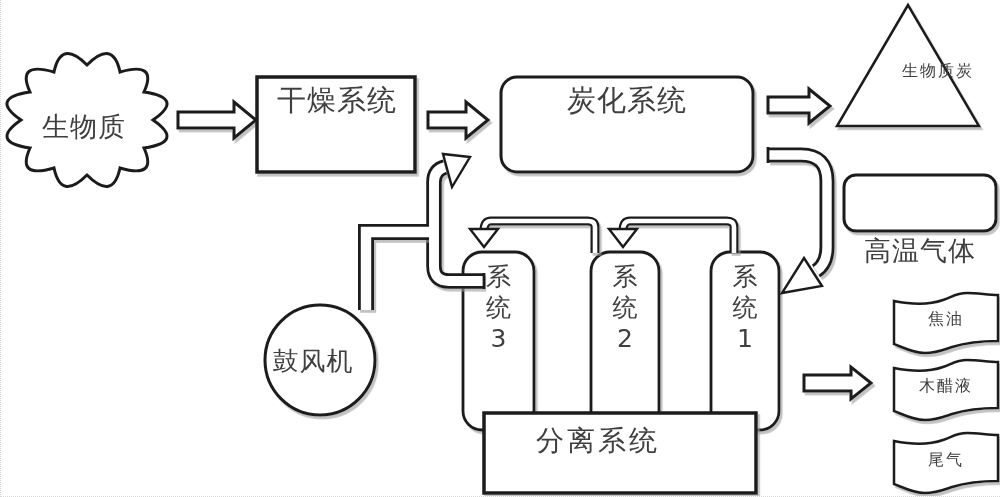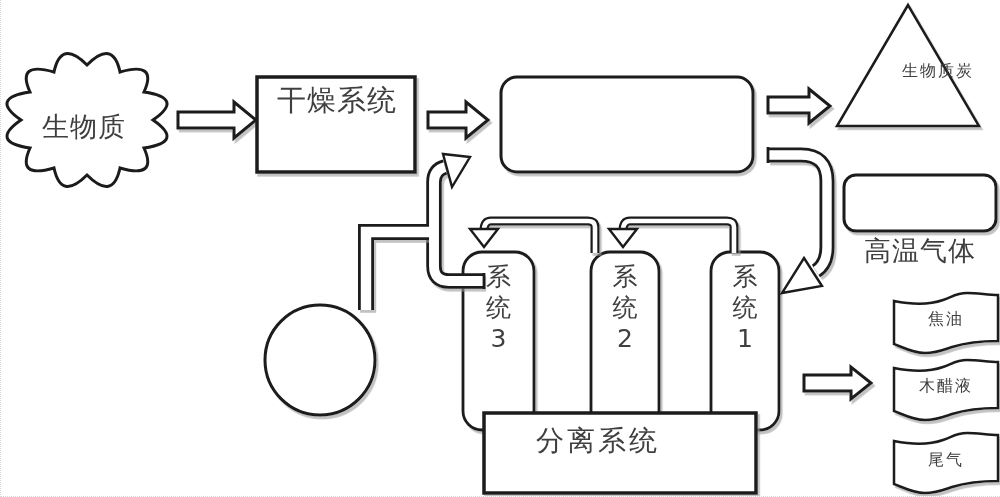--- a/index.html
+++ b/index.html
@@ -70,38 +70,40 @@
     <polygon fill="#ffffff" stroke="#1b1b1b" stroke-width="2.4" stroke-linejoin="miter" points="608,229 636,229 622,247"></polygon>
     <polygon fill="#ffffff" stroke="#1b1b1b" stroke-width="2.4" stroke-linejoin="miter" points="442,154 451,187 469,157"></polygon>
     <polygon fill="#ffffff" stroke="#1b1b1b" stroke-width="2.4" stroke-linejoin="miter" points="803,258 821,286 781,293"></polygon>
 
     <line x1="767" y1="147" x2="767" y2="163" stroke="#1b1b1b" stroke-width="2.8"></line>
     <line x1="483" y1="273" x2="483" y2="289" stroke="#1b1b1b" stroke-width="2.8"></line>
   </svg>
 
   <div class="lbl med" style="left:18px;top:64px;width:130px;">生物质</div>
   <div class="lbl big" style="left:256px;top:85px;width:160px;">干燥系统</div>
+  <div class="lbl big" style="left:500px;top:85px;width:252px;">炭化系统</div>
   <div class="lbl small" style="left:843px;top:62px;width:130px;text-align:right;">生物质炭</div>
   <div class="lbl med" style="left:843px;top:188px;width:152px;">高温气体</div>
 
   <div class="lbl vstack" style="left:462px;top:261px;width:71px;">
     <span>系</span>
     <span>统</span>
     <span>3</span>
   </div>
   <div class="lbl vstack" style="left:590px;top:261px;width:68px;">
     <span>系</span>
     <span>统</span>
     <span>2</span>
   </div>
   <div class="lbl vstack" style="left:710px;top:261px;width:68px;">
     <span>系</span>
     <span>统</span>
     <span>1</span>
   </div>
 
+  <div class="lbl" style="left:262px;top:347px;width:100px;font-size:26px;">鼓风机</div>
   <div class="lbl" style="left:483px;top:426px;width:228px;font-size:28px;letter-spacing:3px;">分离系统</div>
 
   <div class="lbl small" style="left:893px;top:310px;width:104px;font-family:Liberation Serif, serif;">焦油</div>
   <div class="lbl small" style="left:893px;top:377px;width:104px;">木醋液</div>
   <div class="lbl small" style="left:893px;top:451px;width:104px;">尾气</div>
 
 </div>
 
 </body></html>

